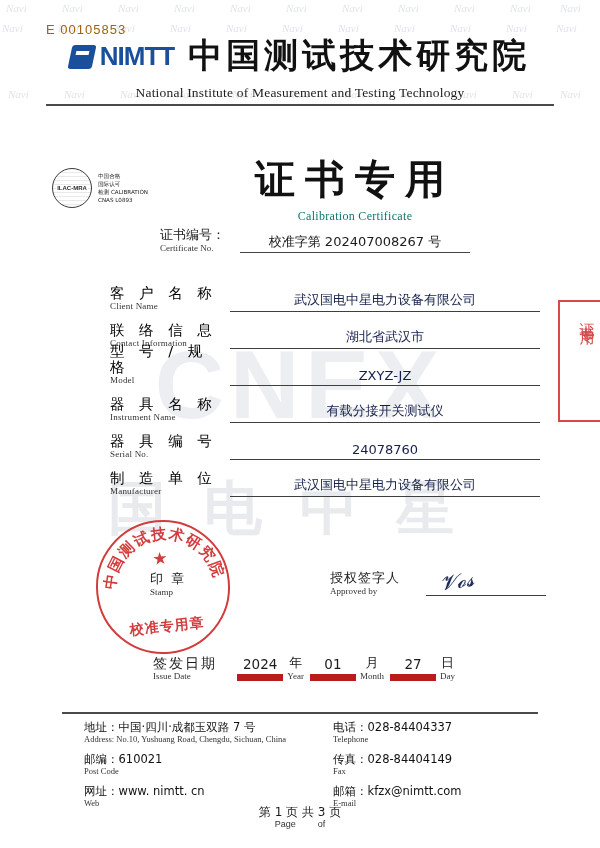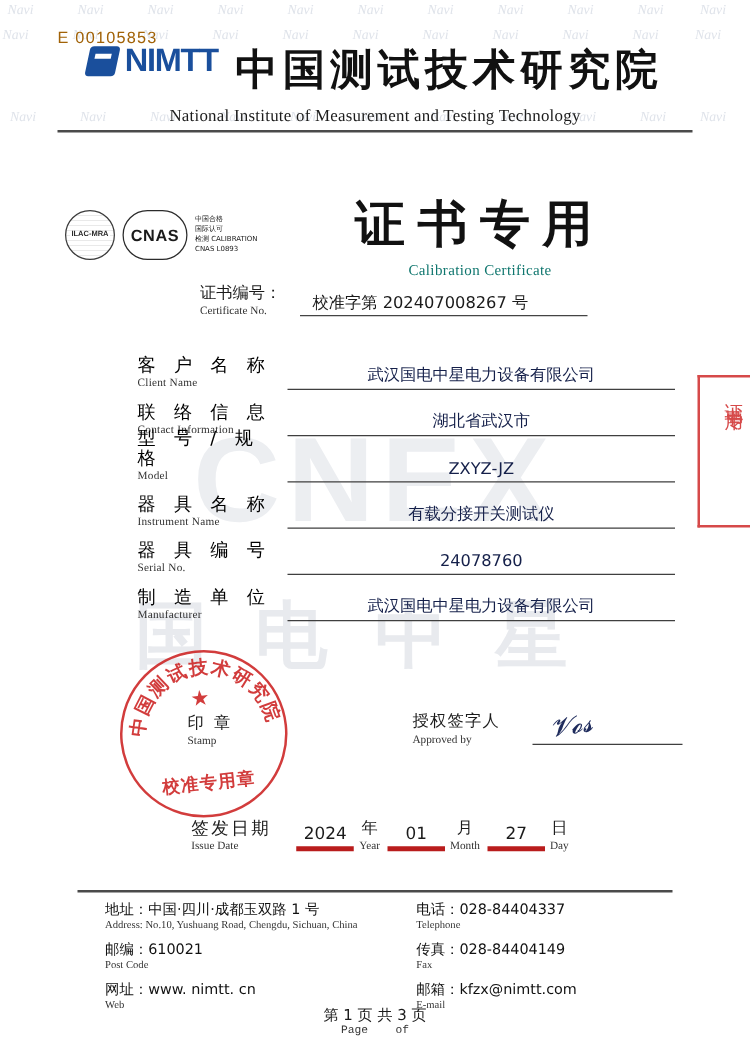--- a/index.html
+++ b/index.html
@@ -75,21 +75,21 @@
 
   
   .header {
     position: absolute;
     top: 33px;
     left: 0; right: 0;
     text-align: center;
   }
   .header-row {
     display: flex;
-    align-items: flex-start;
+    align-items: center;
     justify-content: center;
     gap: 14px;
   }
   .logo {
     font-family: "Liberation Sans", sans-serif;
     font-weight: bold;
     font-size: 26px;
     color: #1a4f9c;
     letter-spacing: -1px;
     position: relative;
@@ -217,21 +217,21 @@
     width: 80px;
     text-align: left;
     line-height: 1.15;
   }
   .cert-no .lbl .cn { font-family: "DejaVu Sans", sans-serif; font-size: 13px; }
   .cert-no .lbl .en { font-family: "Liberation Serif", serif; font-size: 9px; color: #333; }
   .cert-no .val {
     border-bottom: 1px solid #444;
     padding: 0 10px 1px 10px;
     min-width: 230px;
-    text-align: left;
+    text-align: center;
     font-family: "DejaVu Sans", sans-serif;
     font-size: 13px;
   }
 
   
   .fields {
     position: absolute;
     top: 275px;
     left: 110px;
     right: 60px;
@@ -363,21 +363,21 @@
     left: 130px;
     right: 120px;
     display: flex;
     align-items: flex-end;
   }
   .issue .lbl { width: 84px; line-height: 1.15; margin-left: 23px; }
   .issue .lbl .cn { font-family: "DejaVu Sans", sans-serif; font-size: 14px; letter-spacing: 2px; }
   .issue .lbl .en { font-family: "Liberation Serif", serif; font-size: 9px; color: #333; }
   .issue .seg { display: flex; align-items: flex-end; }
   .issue .num {
-    border-bottom: 4px solid #b91c1c;
+    border-bottom: 7px solid #b91c1c;
     min-width: 46px;
     text-align: center;
     font-family: "DejaVu Sans", sans-serif;
     font-size: 13.5px;
     padding: 0 6px 2px 6px;
   }
   .issue .unit { margin-left: 4px; margin-right: 6px; line-height: 1.15; text-align: center; }
   .issue .unit .cn { font-family: "DejaVu Sans", sans-serif; font-size: 13px; display: block; }
   .issue .unit .en { font-family: "Liberation Serif", serif; font-size: 9px; color: #333; display: block; }
 
@@ -404,21 +404,21 @@
   .fitem .en { font-family: "Liberation Serif", serif; font-size: 8.5px; color: #333; }
 
   .pager {
     position: absolute;
     bottom: 18px;
     left: 0; right: 0;
     text-align: center;
     line-height: 1.2;
   }
   .pager .cn { font-family: "DejaVu Sans", sans-serif; font-size: 12px; }
-  .pager .en { font-family: Liberation Mono, monospace; font-size: 9px; color: #333; }
+  .pager .en { font-family: Liberation Sans, sans-serif; font-size: 9px; color: #333; }
   .pager .en .gap { display: inline-block; width: 22px; }
 </style>
 </head>
 <body>
 
 <div class="wm-top">
   <span style="left:6px;  top:2px;">Navi</span>
   <span style="left:62px; top:2px;">Navi</span>
   <span style="left:118px;top:2px;">Navi</span>
   <span style="left:174px;top:2px;">Navi</span>
@@ -465,21 +465,20 @@
   </div>
   <div class="en-title">National Institute of Measurement and Testing Technology</div>
 </div>
 <div class="rule"></div>
 
 <div class="title-block">
   <div class="marks">
     <div class="ilac">
         <span>ILAC-MRA</span>
       </div>
-    <div class="cnas">CNAS</div>
     <div class="cnas-text">
       中国合格<br>国际认可<br>检测 CALIBRATION<br>CNAS L0893
     </div>
   </div>
   <div class="cert-title">
     <div class="big">证书专用</div>
     <div class="small">Calibration Certificate</div>
   </div>
 </div>
 
@@ -591,21 +590,21 @@
       <span class="cn">日</span>
       <span class="en">Day</span>
     </div>
   </div>
 </div>
 
 <div class="foot-rule"></div>
 <div class="footer">
   <div class="fcol">
     <div class="fitem">
-      <div class="cn">地址：中国·四川·成都玉双路 1 号</div>
+      <div class="cn">地址：中国·四川·成都玉双路 7 号</div>
       <div class="en">Address: No.10, Yushuang Road, Chengdu, Sichuan, China</div>
     </div>
     <div class="fitem">
       <div class="cn">邮编：610021</div>
       <div class="en">Post Code</div>
     </div>
     <div class="fitem">
       <div class="cn">网址：www. nimtt. cn</div>
       <div class="en">Web</div>
     </div>

